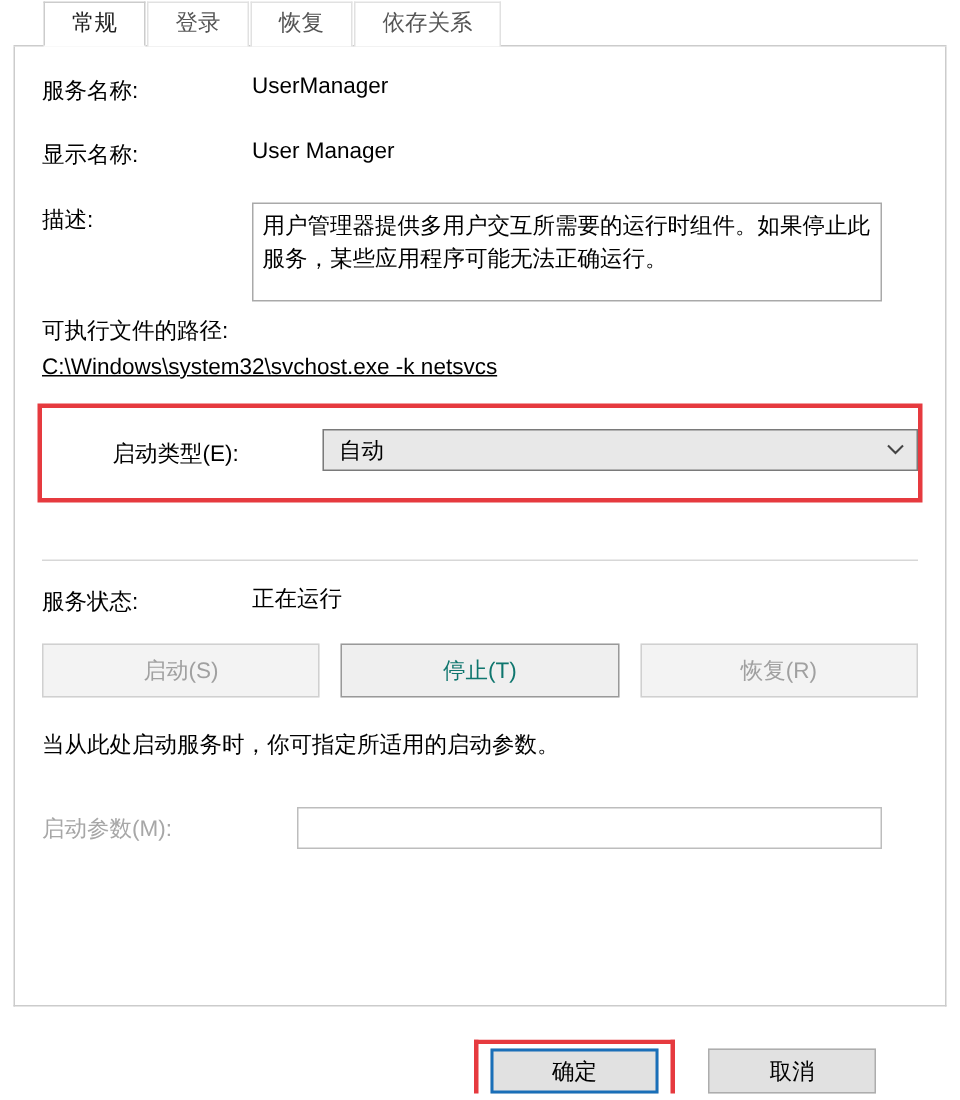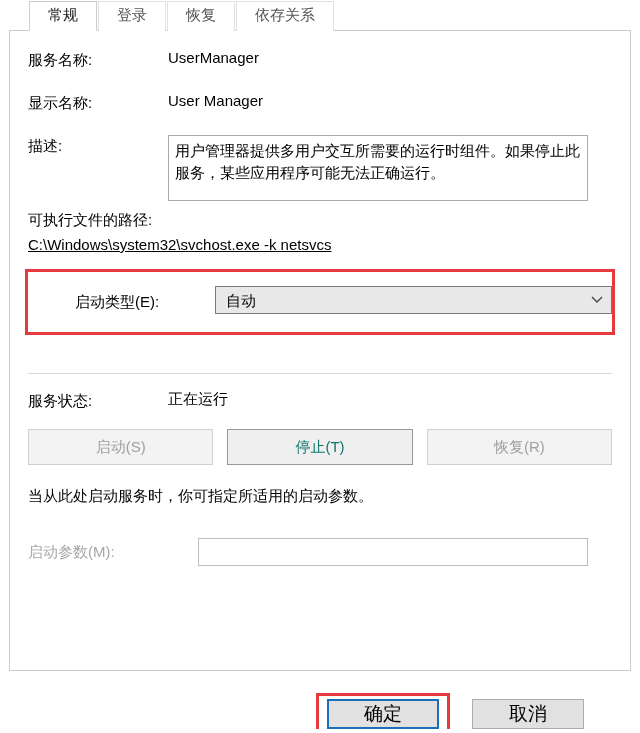--- a/index.html
+++ b/index.html
@@ -204,21 +204,21 @@
     padding: 3px 8px 0 8px;
   }
   .dlg-btn {
     height: 30px;
     min-width: 112px;
     border: 1px solid #2a72b5;
     background: #e1e1e1;
     display: flex;
     align-items: center;
     justify-content: center;
-    font-size: 19px;
+    font-size: 15px;
     box-sizing: border-box;
   }
   .dlg-btn.ok-btn {
     border: 2px solid #1a6fb8;
   }
   .dlg-btn.cancel-btn {
     border: 1px solid #adadad;
   }
   ::-webkit-scrollbar { width: 16px; }
   ::-webkit-scrollbar-track { background: #f0f0f0; }

